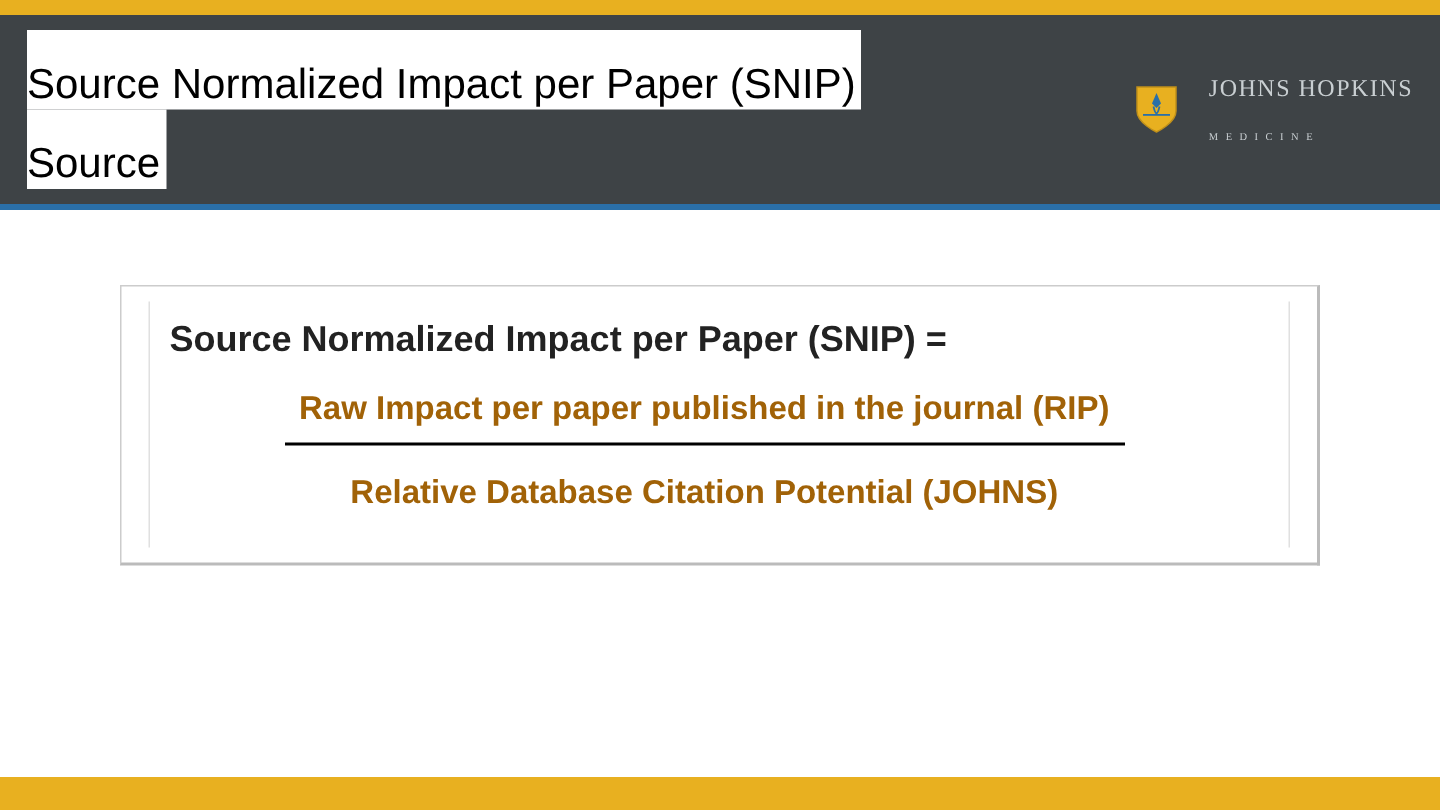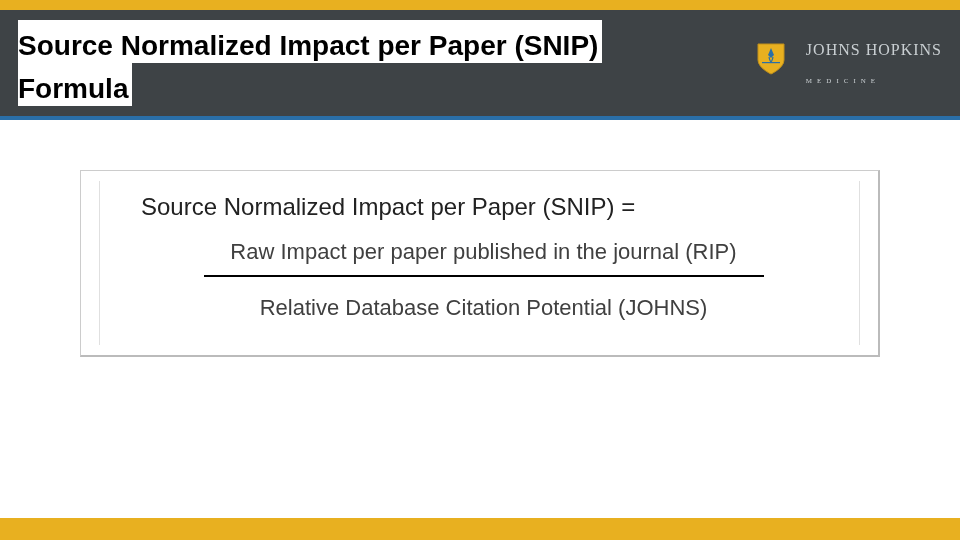--- a/index.html
+++ b/index.html
@@ -20,36 +20,37 @@
     width: 100%;
     background: #3e4346;
     border-bottom: 4px solid #2a6fa8;
     padding: 10px 18px;
     display: flex;
     justify-content: space-between;
     align-items: center;
   }
   .title {
     font-family: Arial, Helvetica, sans-serif;
-    font-weight: bold;
+    font-weight: normal;
     font-size: 28px;
     color: #000;
     background: #fff;
     display: inline-block;
-    padding: 8px 4px 0 0;
+    padding: 18px 4px 0 0;
     line-height: 1.25;
     text-align: center;
   }
   .title-wrap {
     display: flex;
     flex-direction: column;
     align-items: flex-start;
   }
   .logo {
     display: flex;
+    align-items: center;
     gap: 20px;
   }
   .logo-shield svg { display: block; }
   .logo-text {
     color: #c9cfd2;
     font-family: Georgia, 'Times New Roman', serif;
     letter-spacing: 1px;
     font-size: 16px;
     line-height: 1;
   }
@@ -62,23 +63,24 @@
   }
   .content {
     width: 100%;
     padding: 50px 80px 0 80px;
   }
   .formula-box {
     width: 100%;
     border: 1px solid #ccc;
     border-right: 2px solid #bbb;
     border-bottom: 2px solid #bbb;
-    padding: 22px 40px 34px 48px;
+    padding: 22px 40px 34px 20px;
     position: relative;
     background: #fff;
+    font-weight: bold;
   }
   .formula-box::before,
   .formula-box::after {
     content: '';
     position: absolute;
     top: 10px;
     bottom: 10px;
     width: 1px;
     background: #e0e0e0;
   }
@@ -90,21 +92,21 @@
     font-family: Arial, Helvetica, sans-serif;
     text-align: left;
     margin-bottom: 18px;
     padding-left: 12px;
   }
   .fraction {
     display: flex;
     flex-direction: column;
     align-items: center;
     font-size: 22px;
-    color: #404040;
+    color: #a16207;
   }
   .fraction-top {
     padding: 0 20px 10px 20px;
   }
   .fraction-divider {
     width: 560px;
     height: 2px;
     background: #000;
   }
   .fraction-bottom {
@@ -120,21 +122,21 @@
   }
 </style>
 </head>
 <body>
 
 <div class="top-yellow-bar"></div>
 
 <div class="header">
   <div class="title-wrap">
     <span class="title">Source Normalized Impact per Paper (SNIP)</span>
-    <span class="title">Formula</span>
+    <span class="title">Source</span>
   </div>
   <div class="logo">
     <span class="logo-shield">
       <svg width="30" height="34" viewBox="0 0 30 34">
         <path d="M2 2 H28 V18 C28 26 15 32 15 32 C15 32 2 26 2 18 Z" fill="#e8b020" stroke="#c0901a" stroke-width="1"></path>
         <path d="M15 6 L12 13 L15 16 L18 13 Z" fill="#2a6fa8"></path>
         <path d="M13 15 Q15 24 17 15" stroke="#2a6fa8" stroke-width="1.2" fill="none"></path>
         <rect x="6" y="20" width="18" height="1.2" fill="#2a6fa8"></rect>
       </svg>
     </span>

